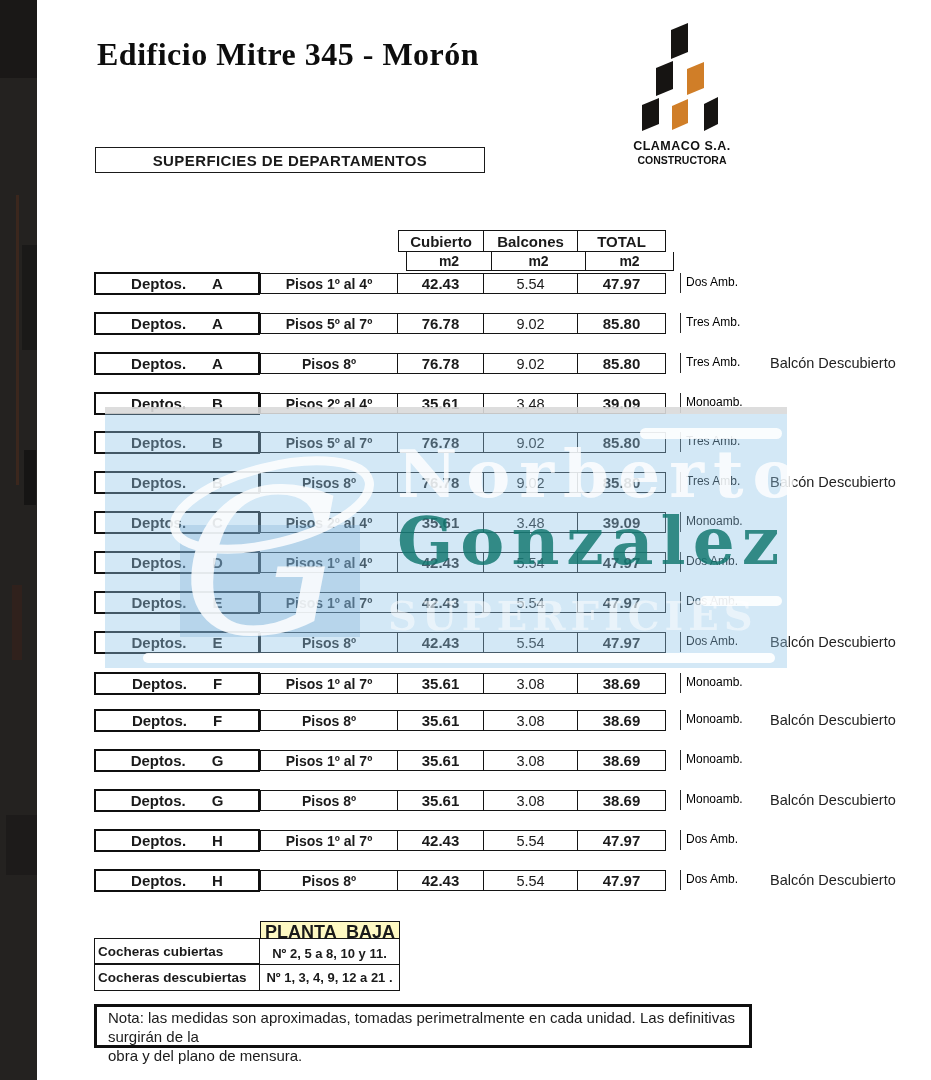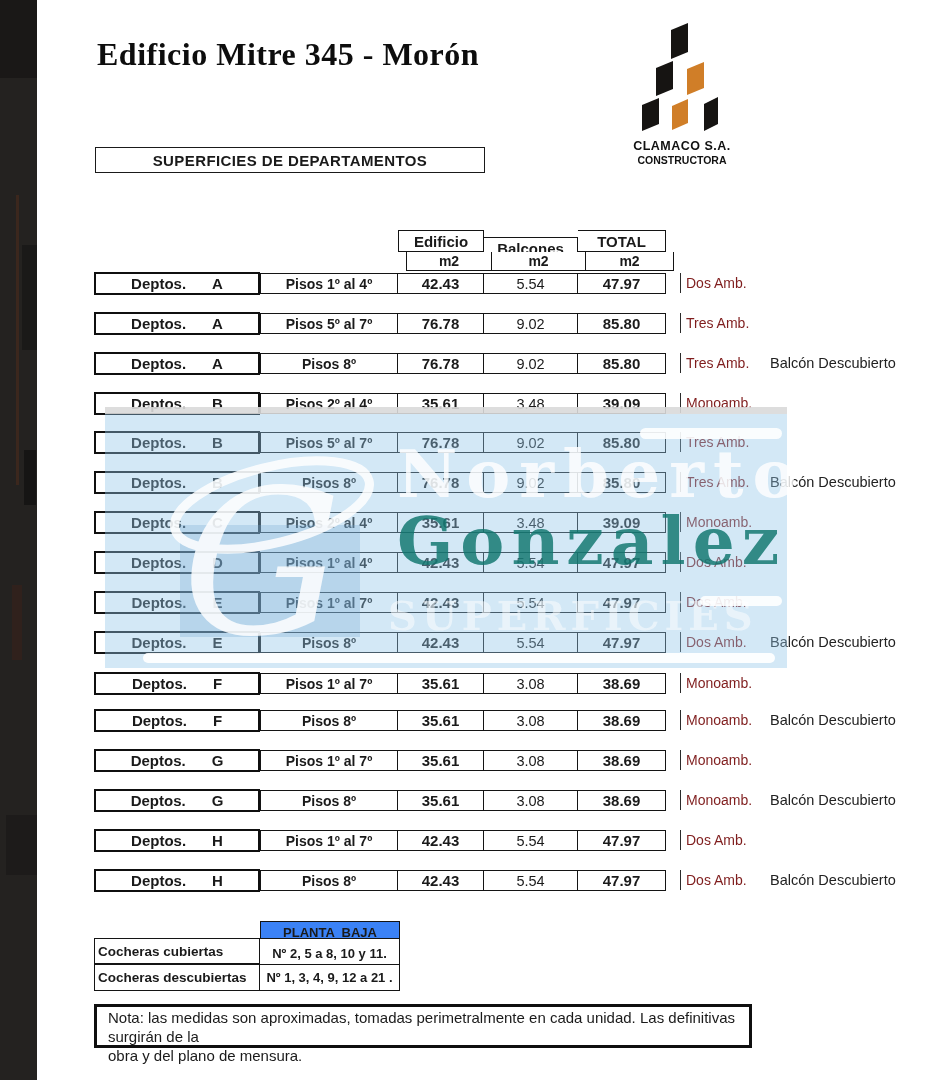--- a/index.html
+++ b/index.html
@@ -35,44 +35,44 @@
   .dept{position:absolute;left:94px;top:0;width:166px;height:23px;border:2.6px solid #0f0f0f;background:#fff;
         box-sizing:border-box;display:flex;align-items:center;justify-content:center;gap:26px;
         font-weight:bold;font-size:15px;}
   .cell{position:absolute;top:1px;height:21px;box-sizing:border-box;border:1.3px solid #141414;background:#fff;
         display:flex;align-items:center;justify-content:center;font-size:14.5px;}
   .pisos{left:260px;width:138px;font-weight:bold;font-size:14px;}
   .c1{left:398px;width:86px;border-left:none;font-weight:bold;font-size:15px;}
   .c2{left:484px;width:94px;border-left:none;}
   .c3{left:578px;width:88px;border-left:none;font-weight:bold;font-size:15px;}
   .tick{position:absolute;left:680px;top:1px;width:1.3px;height:20px;background:#2a2a2a;}
-  .amb{position:absolute;left:686px;top:3px;font-size:14px;color:#7f1d1d;white-space:pre;}
+  .amb{position:absolute;left:686px;top:3px;font-size:12px;color:#000000;white-space:pre;}
   .extra{position:absolute;left:770px;top:3px;font-size:14.5px;color:#222;white-space:pre;}
 
   
   .wm{position:absolute;left:105px;top:407px;width:682px;height:261px;z-index:50;pointer-events:none;}
   .wm .gray{position:absolute;left:0;top:0;width:682px;height:7px;background:#d9d9d9;opacity:.9;}
   .wm .blue{position:absolute;left:0;top:7px;width:682px;height:254px;background:rgba(146,197,232,0.40);}
   .wm .badge{position:absolute;left:75px;top:118px;width:180px;height:112px;background:rgba(110,165,210,0.28);}
   .wm .gsvg{position:absolute;left:55px;top:26px;width:222px;height:236px;opacity:.85;}
   .wm .w1{position:absolute;left:292px;top:34px;font-family:"DejaVu Serif",serif;font-weight:bold;
           font-size:66px;letter-spacing:9px;color:#ffffff;opacity:.82;line-height:1;}
   .wm .w2{position:absolute;left:292px;top:101px;font-family:"DejaVu Serif",serif;font-weight:bold;
           font-size:66px;letter-spacing:7px;color:#0f766e;opacity:.82;line-height:1;}
   .wm .w3{position:absolute;left:283px;top:189px;font-family:"DejaVu Serif",serif;font-weight:bold;
           font-size:40px;letter-spacing:5px;color:#ffffff;opacity:.5;line-height:1;}
   .wm .sw{position:absolute;background:#ffffff;border-radius:6px;opacity:.88;}
   .wm .sw1{left:535px;top:21px;width:142px;height:11px;}
   .wm .sw2{left:595px;top:189px;width:82px;height:10px;}
   .wm .sw3{left:38px;top:246px;width:632px;height:10px;opacity:.93;}
 
   
-  .pbh{position:absolute;left:260px;top:921px;width:140px;height:22px;border:1.6px solid #141414;background:#3b82f6;
+  .pbh{position:absolute;left:260px;top:921px;width:140px;height:22px;border:1.6px solid #141414;background:#fef9c3;
        box-sizing:border-box;display:flex;align-items:center;justify-content:center;
-       font-weight:bold;font-size:13px;white-space:pre;}
+       font-weight:bold;font-size:18px;white-space:pre;}
   .crow-label{position:absolute;left:94px;width:166px;box-sizing:border-box;border:1.5px solid #141414;background:#fff;
        display:flex;align-items:center;padding-left:3px;font-weight:bold;font-size:13.5px;}
   .crow-value{position:absolute;left:260px;width:140px;box-sizing:border-box;border:1.5px solid #141414;border-left:none;
        background:#fff;display:flex;align-items:center;justify-content:center;font-weight:bold;font-size:13px;white-space:pre;}
 
   
   .note{position:absolute;left:94px;top:1004px;width:658px;height:44px;border:3px solid #0f0f0f;
         box-sizing:border-box;padding:2px 11px;font-size:15px;line-height:1.25;background:#fff;}
 </style>
 </head>
@@ -99,22 +99,22 @@
     <polygon points="44,92 60,85 60,109 44,116" fill="#D07E28"></polygon>
     <polygon points="76,90 90,83 90,110 76,117" fill="#161412"></polygon>
     <text x="54" y="136" text-anchor="middle" font-family="Liberation Sans, sans-serif" font-weight="bold" font-size="12.5" letter-spacing="0.5" fill="#111">CLAMACO  S.A.</text>
     <text x="54" y="150" text-anchor="middle" font-family="Liberation Sans, sans-serif" font-weight="bold" font-size="10.5" fill="#111">CONSTRUCTORA</text>
   </svg>
 
   <div class="section-box">
     <span>SUPERFICIES DE DEPARTAMENTOS</span>
   </div>
 
-  <div class="hcell" style="left:398px;top:230px;width:86px;height:22px;">Edificio</div>
-  <div class="hcell" style="left:484px;top:237px;width:94px;height:22px;border-left:none;">Balcones</div>
+  <div class="hcell" style="left:398px;top:230px;width:86px;height:22px;">Cubierto</div>
+  <div class="hcell" style="left:484px;top:230px;width:94px;height:22px;border-left:none;">Balcones</div>
   <div class="hcell" style="left:578px;top:230px;width:88px;height:22px;border-left:none;">TOTAL</div>
   <div class="mcell" style="left:398px;top:252px;width:86px;height:19px;">m2</div>
   <div class="mcell" style="left:484px;top:252px;width:94px;height:19px;border-left:none;">m2</div>
   <div class="mcell" style="left:578px;top:252px;width:88px;height:19px;border-left:none;">m2</div>
 
   <div id="rows">
       <div class="drow" style="top: 272px;">
         <div class="dept">
           <span class="dl">Deptos.</span>
           <span class="dt">A</span>

